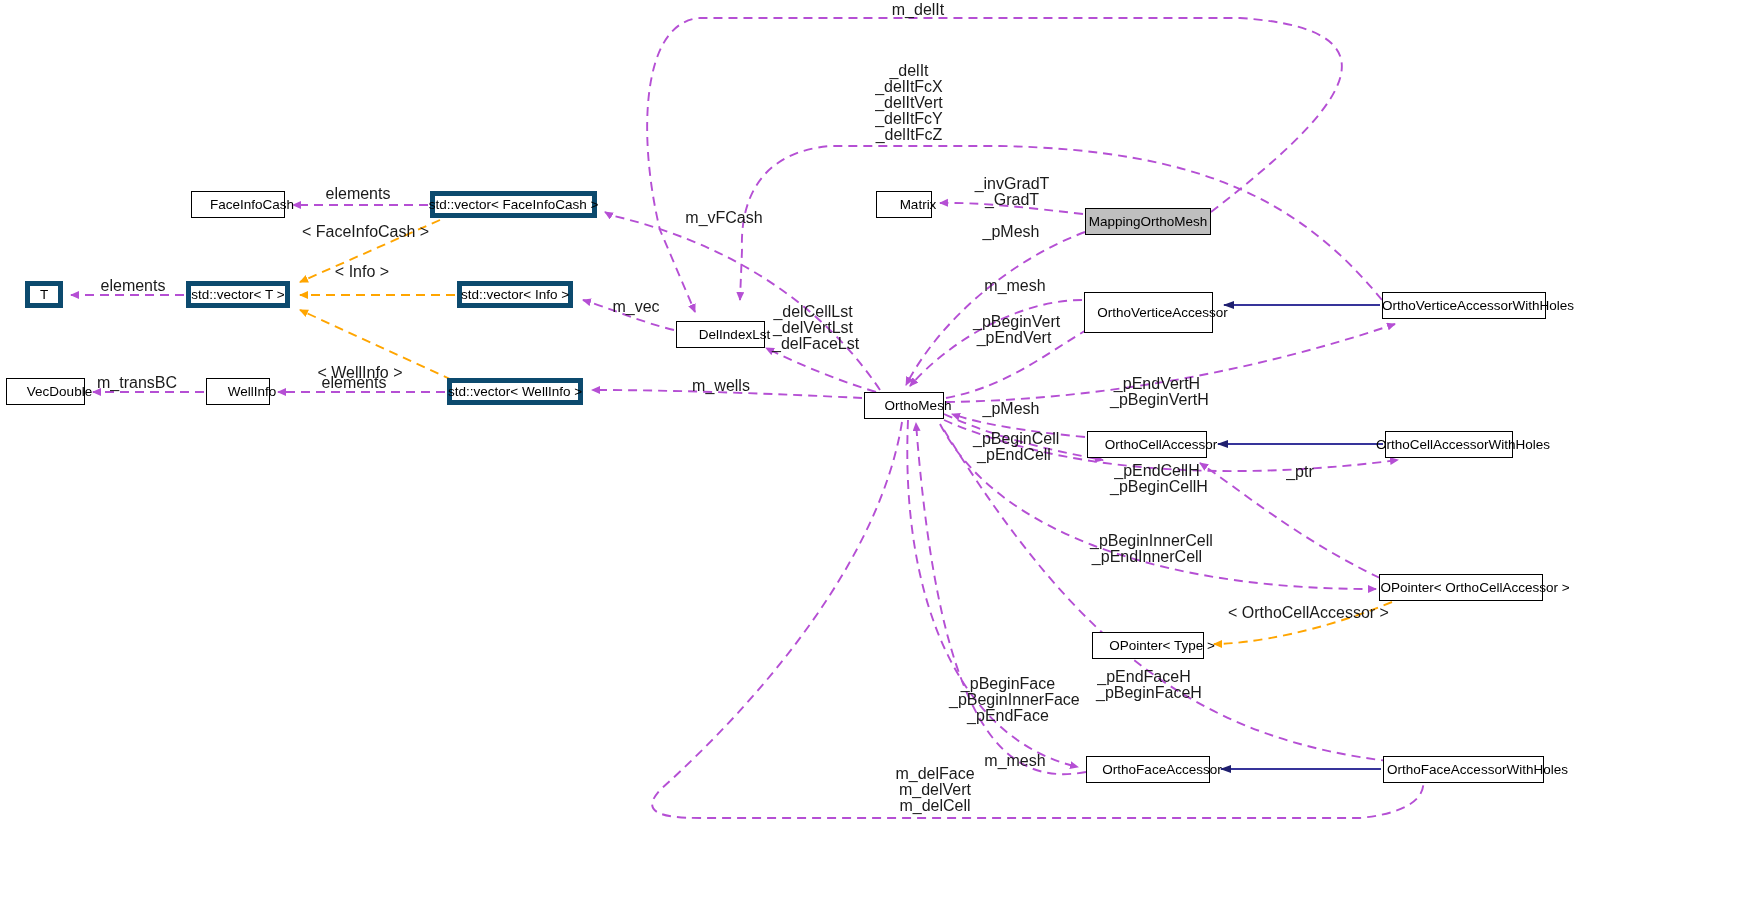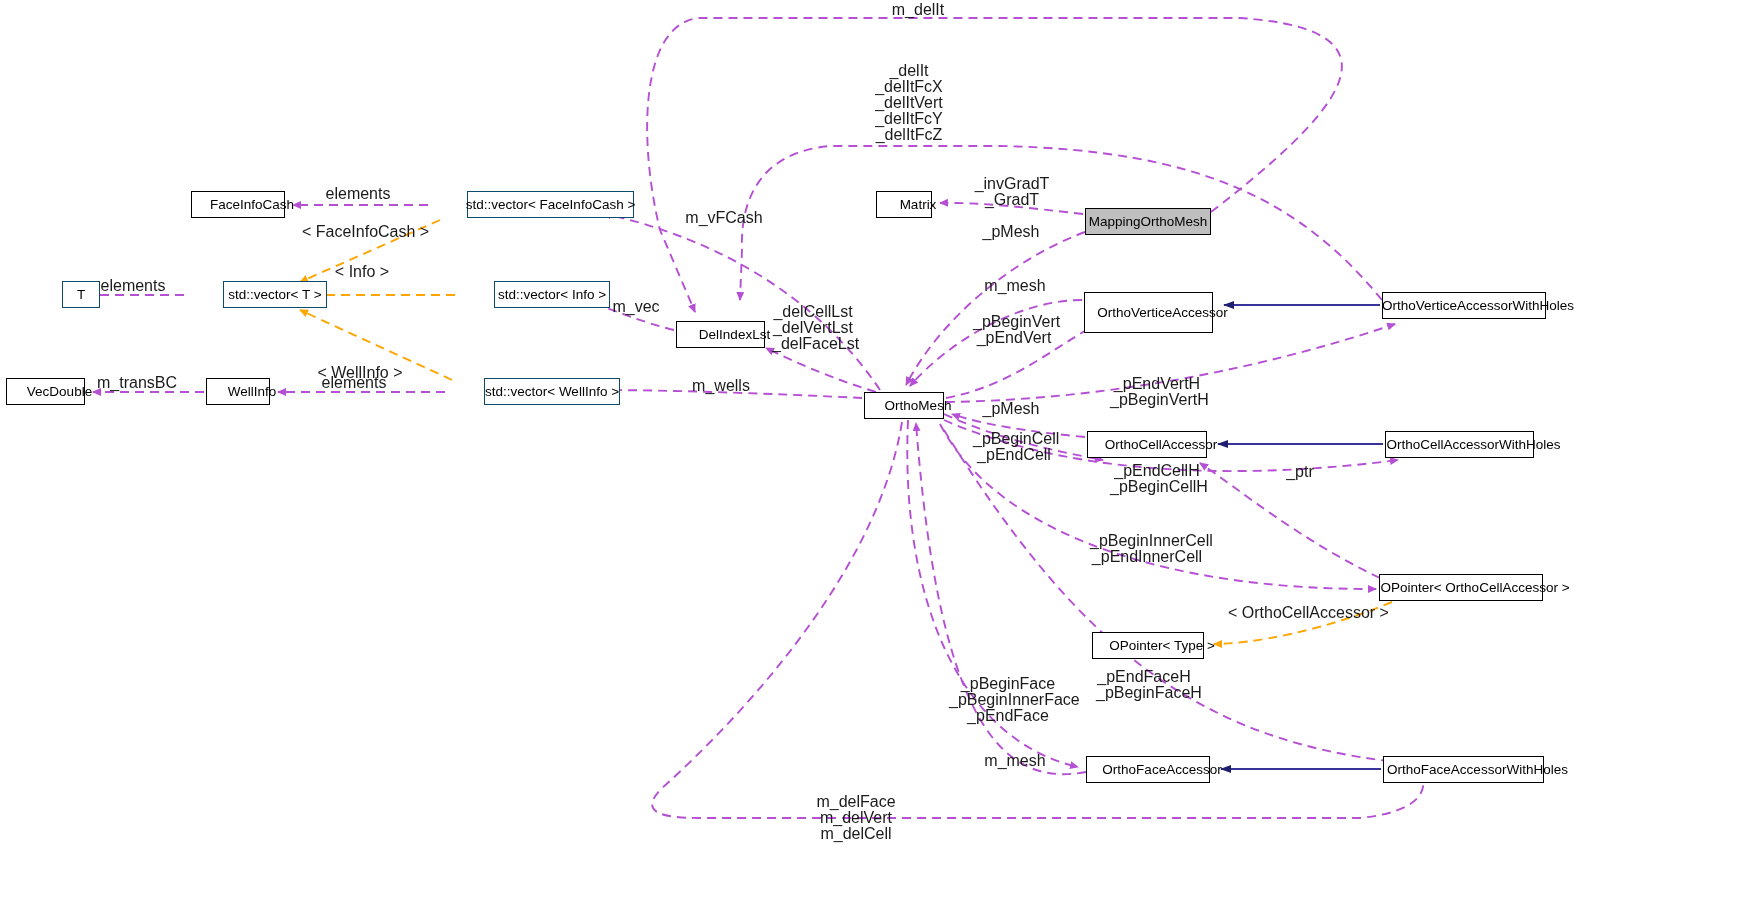--- a/index.html
+++ b/index.html
@@ -6,21 +6,21 @@
   #stage{position:relative;width:1749px;height:916px;background:#ffffff;
          font-family:"Liberation Sans","DejaVu Sans",sans-serif;overflow:hidden;}
   svg.edges{position:absolute;left:0;top:0;width:1749px;height:916px;}
 
   .node{position:absolute;box-sizing:border-box;display:flex;align-items:center;
         justify-content:center;background:#ffffff;white-space:nowrap;
         font-size:13.5px;color:#000000;line-height:1;}
   
   .node.solid{border:1.6px solid #000000;padding-left:28px;}
   
-  .node.light{border:1px solid #0c4a6e;margin-left:37px;}
+  .node.light{border:5px solid #0c4a6e;}
   
   .node.current{border:1.6px solid #000000;background:#bfbfbf;}
 
   .elabel{position:absolute;font-size:16px;color:#1a1a1a;white-space:nowrap;
           line-height:15px;text-align:center;}
   .elabel.multi{line-height:16px;}
 </style>
 </head>
 <body>
 
@@ -143,21 +143,21 @@
       </div>
       <div class="node solid" style="left: 1084px; top: 292px; width: 129px; height: 41px;">
         <span>OrthoVerticeAccessor</span>
       </div>
       <div class="node solid" style="left: 1382px; top: 292px; width: 164px; height: 27px;">
         <span>OrthoVerticeAccessorWithHoles</span>
       </div>
       <div class="node solid" style="left: 1087px; top: 431px; width: 120px; height: 27px;">
         <span>OrthoCellAccessor</span>
       </div>
-      <div class="node solid" style="left: 1385px; top: 431px; width: 149px; height: 27px;">
+      <div class="node solid" style="left: 1385px; top: 431px; width: 128px; height: 27px;">
         <span>OrthoCellAccessorWithHoles</span>
       </div>
       <div class="node solid" style="left: 1379px; top: 574px; width: 164px; height: 27px;">
         <span>OPointer&lt; OrthoCellAccessor &gt;</span>
       </div>
       <div class="node solid" style="left: 1092px; top: 632px; width: 112px; height: 27px;">
         <span>OPointer&lt; Type &gt;</span>
       </div>
       <div class="node solid" style="left: 1086px; top: 756px; width: 124px; height: 27px;">
         <span>OrthoFaceAccessor</span>
@@ -256,20 +256,20 @@
         <div>_pBeginFaceH</div>
       </div>
       <div class="elabel multi" style="left: 949px; top: 676px; width: 118px;">
         <div>_pBeginFace</div>
         <div>_pBeginInnerFace</div>
         <div>_pEndFace</div>
       </div>
       <div class="elabel" style="left: 983px; top: 753px; width: 64px;">
         <div>m_mesh</div>
       </div>
-      <div class="elabel multi" style="left: 815px; top: 766px; width: 82px; margin-top: 28px;">
+      <div class="elabel multi" style="left: 894px; top: 766px; width: 82px;">
         <div>m_delFace</div>
         <div>m_delVert</div>
         <div>m_delCell</div>
       </div>
     </div>
 
 </div>
 
 </body></html>

